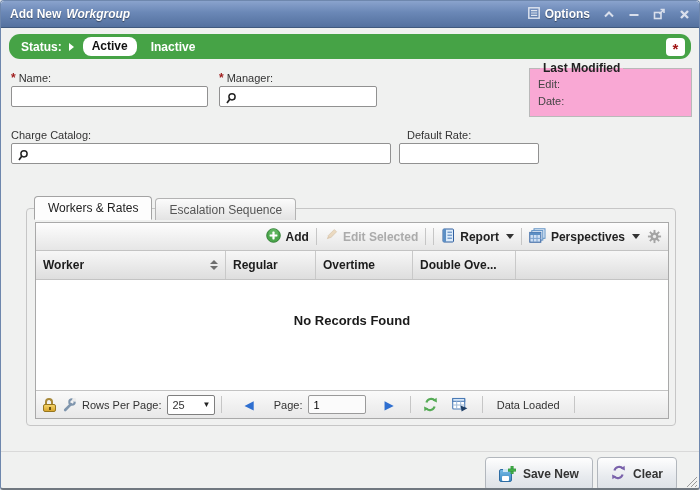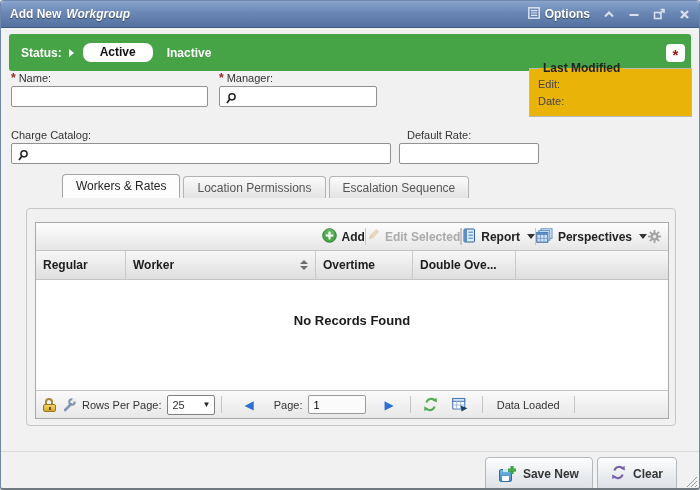--- a/index.html
+++ b/index.html
@@ -17,65 +17,65 @@
     display:flex; align-items:center; padding:0 9px; color:#fff;
   }
   .title{ font-size:12px; font-weight:bold; text-shadow:0 1px 1px rgba(0,0,0,.45); display:flex; }
   .title .em{ font-style:italic; margin-left:5px; }
   .tb-right{ margin-left:auto; display:flex; align-items:center; gap:13px; }
   .options{ display:flex; align-items:center; gap:5px; font-size:12px; font-weight:bold; text-shadow:0 1px 1px rgba(0,0,0,.45); cursor:pointer; }
   .winctl{ display:flex; align-items:center; gap:13px; }
   .winctl svg{ display:block; }
   
   .statusbar{
-    position:absolute; top:33px; left:8px; right:8px; height:37px;
-    background:#46a346; border-radius:3px; display:flex; align-items:center; padding:0 6px;
+    position:absolute; top:33px; left:8px; right:8px; height:25px;
+    background:#46a346; border-radius:11px; display:flex; align-items:center; padding:0 6px;
   }
   .status-label{ color:#fff; font-size:12px; font-weight:bold; margin-left:6px; }
   .status-arrow{ width:0;height:0;border-top:4px solid transparent;border-bottom:4px solid transparent;border-left:5px solid #fff; margin:0 9px 0 7px; }
-  .pill{ background:#fff; color:#111; font-size:12px; font-weight:bold; border-radius:8px; padding:2px 17px 3px; cursor:pointer; }
+  .pill{ background:#fff; color:#111; font-size:12px; font-weight:bold; border-radius:8px; padding:2px 9px 3px; cursor:pointer; }
   .status-inactive{ color:#fff; font-size:12px; font-weight:bold; margin-left:14px; cursor:pointer; }
   .req-chip{ margin-left:auto; width:19px; height:18px; background:#fff; border-radius:4px; display:flex; align-items:center; justify-content:center; }
   .req-chip span{ color:#a01515; font-weight:bold; font-size:15px; line-height:10px; margin-top:5px; }
   
   .flabel{ position:absolute; font-size:11px; color:#333; display:flex; gap:3px; }
   .req{ color:#9e1b1b; font-weight:bold; font-size:12px; line-height:9px; margin-top:2px; }
   .tinput{ position:absolute; background:#fff; border:1px solid #919191; border-radius:2px; height:21px; }
   .tinput input{ width:100%; height:100%; border:none; outline:none; background:transparent; font:11px "Liberation Sans",sans-serif; padding:0 5px; }
   .has-search input{ padding-left:20px; }
   .search-ic{ position:absolute; left:5px; top:4px; }
   fieldset.lastmod{
     position:absolute; left:528px; top:60px; width:163px; height:56px;
-    border:1px solid #b9b9b9; background:#eab308; padding:1px 8px 0;
+    border:1px solid #b9b9b9; background:#f9a8d4; padding:1px 8px 0;
   }
   fieldset.lastmod legend{ font-size:12px; font-weight:bold; color:#222; padding:0 3px; margin-left:2px; }
   .lm-line{ font-size:11px; color:#444; line-height:17px; }
   
-  .tabs{ position:absolute; top:173px; left:33px; display:flex; gap:3px; z-index:3;margin-left:28px; }
+  .tabs{ position:absolute; top:195px; left:33px; display:flex; gap:3px; z-index:3; }
   .tab{
     height:22px; padding:0 13px; font-size:12px; color:#555; display:flex; align-items:center;
     background:linear-gradient(#fbfbfb,#e3e3e3); border:1px solid #b3b3b3; border-bottom:none;
     border-radius:4px 4px 0 0; margin-top:2px; cursor:pointer;
   }
   .tab.active{
     height:24px; margin-top:0; background:#fdfdfd; border:1px solid #a3a3a3; border-bottom:1px solid #fdfdfd;
     color:#222; position:relative;
   }
   .panel{
     position:absolute; top:207px; left:25px; width:650px; height:218px;
     border:1px solid #c6c6c6; border-radius:4px; background:#f0f1f0;
   }
   
   .grid{
     position:absolute; top:13px; left:8px; width:634px; height:197px;
     border:1px solid #a9a9a9; background:#fff; display:flex; flex-direction:column;
   }
   .gtoolbar{
     height:28px; background:linear-gradient(#fdfdfd,#e6e6e6); border-bottom:1px solid #c3c3c3;
-    display:flex; align-items:center; justify-content:flex-end; padding:0 6px; font-size:12px; color:#222;
+    display:flex; align-items:center; justify-content:flex-end; padding:0 6px; gap:7px; font-size:12px; color:#222;
   }
   .tbtn{ display:flex; align-items:center; gap:5px; cursor:pointer; font-weight:bold; color:#222; }
   .tbtn.plain{ font-weight:bold; }
   .tbtn.disabled{ color:#ababab; cursor:default; font-weight:bold; }
   .vsep{ width:1px; height:17px; background:#c6c6c6; }
   .caret{ width:0; height:0; border-left:4px solid transparent; border-right:4px solid transparent; border-top:5px solid #333; margin-left:2px; }
   
   .ghead{ height:29px; background:linear-gradient(#f7f7f7,#dedede); border-bottom:1px solid #c3c3c3; display:flex; font-size:12px; font-weight:bold; color:#1c1c1c; }
   .hcell{ border-right:1px solid #c9c9c9; padding:0 7px; display:flex; align-items:center; cursor:pointer; }
   .hcell.last{ border-right:none; flex:1; cursor:default; }
@@ -216,21 +216,20 @@
 
   <div class="flabel" style="left:398px; top:128px;padding-left:8px;">
     <span>Default Rate:</span>
   </div>
   <div class="tinput" style="left:398px; top:142px; width:140px;">
     <input value="" style="">
   </div>
 
   <div class="tabs">
     <div class="tab active">Workers &amp; Rates</div>
-    <div class="tab">Location Permissions</div>
     <div class="tab">Escalation Sequence</div>
   </div>
 
   <div class="panel">
     <div class="grid">
 
       <div class="gtoolbar">
         <div class="tbtn">
           <span>
             <svg width="15" height="15" viewBox="0 0 15 15">
@@ -293,29 +292,29 @@
                 <rect x="7" y="1" width="2" height="14" transform="rotate(90 8 8)"></rect>
                 <rect x="7" y="1" width="2" height="14" transform="rotate(135 8 8)"></rect>
                 <circle cx="8" cy="8" r="4.2"></circle>
               </g>
               <circle cx="8" cy="8" r="1.8" fill="#ececec"></circle>
             </svg>
         </span>
       </div>
 
       <div class="ghead">
-        <div class="hcell c-reg">
-          <span>Regular</span>
-        </div>
         <div class="hcell c-worker">
           <span>Worker</span>
           <span class="sorticon">
               <span class="up"></span>
               <span class="dn"></span>
             </span>
+        </div>
+        <div class="hcell c-reg">
+          <span>Regular</span>
         </div>
         <div class="hcell c-ot">
           <span>Overtime</span>
         </div>
         <div class="hcell c-dot">
           <span>Double Ove...</span>
         </div>
         <div class="hcell last"></div>
       </div>
 

